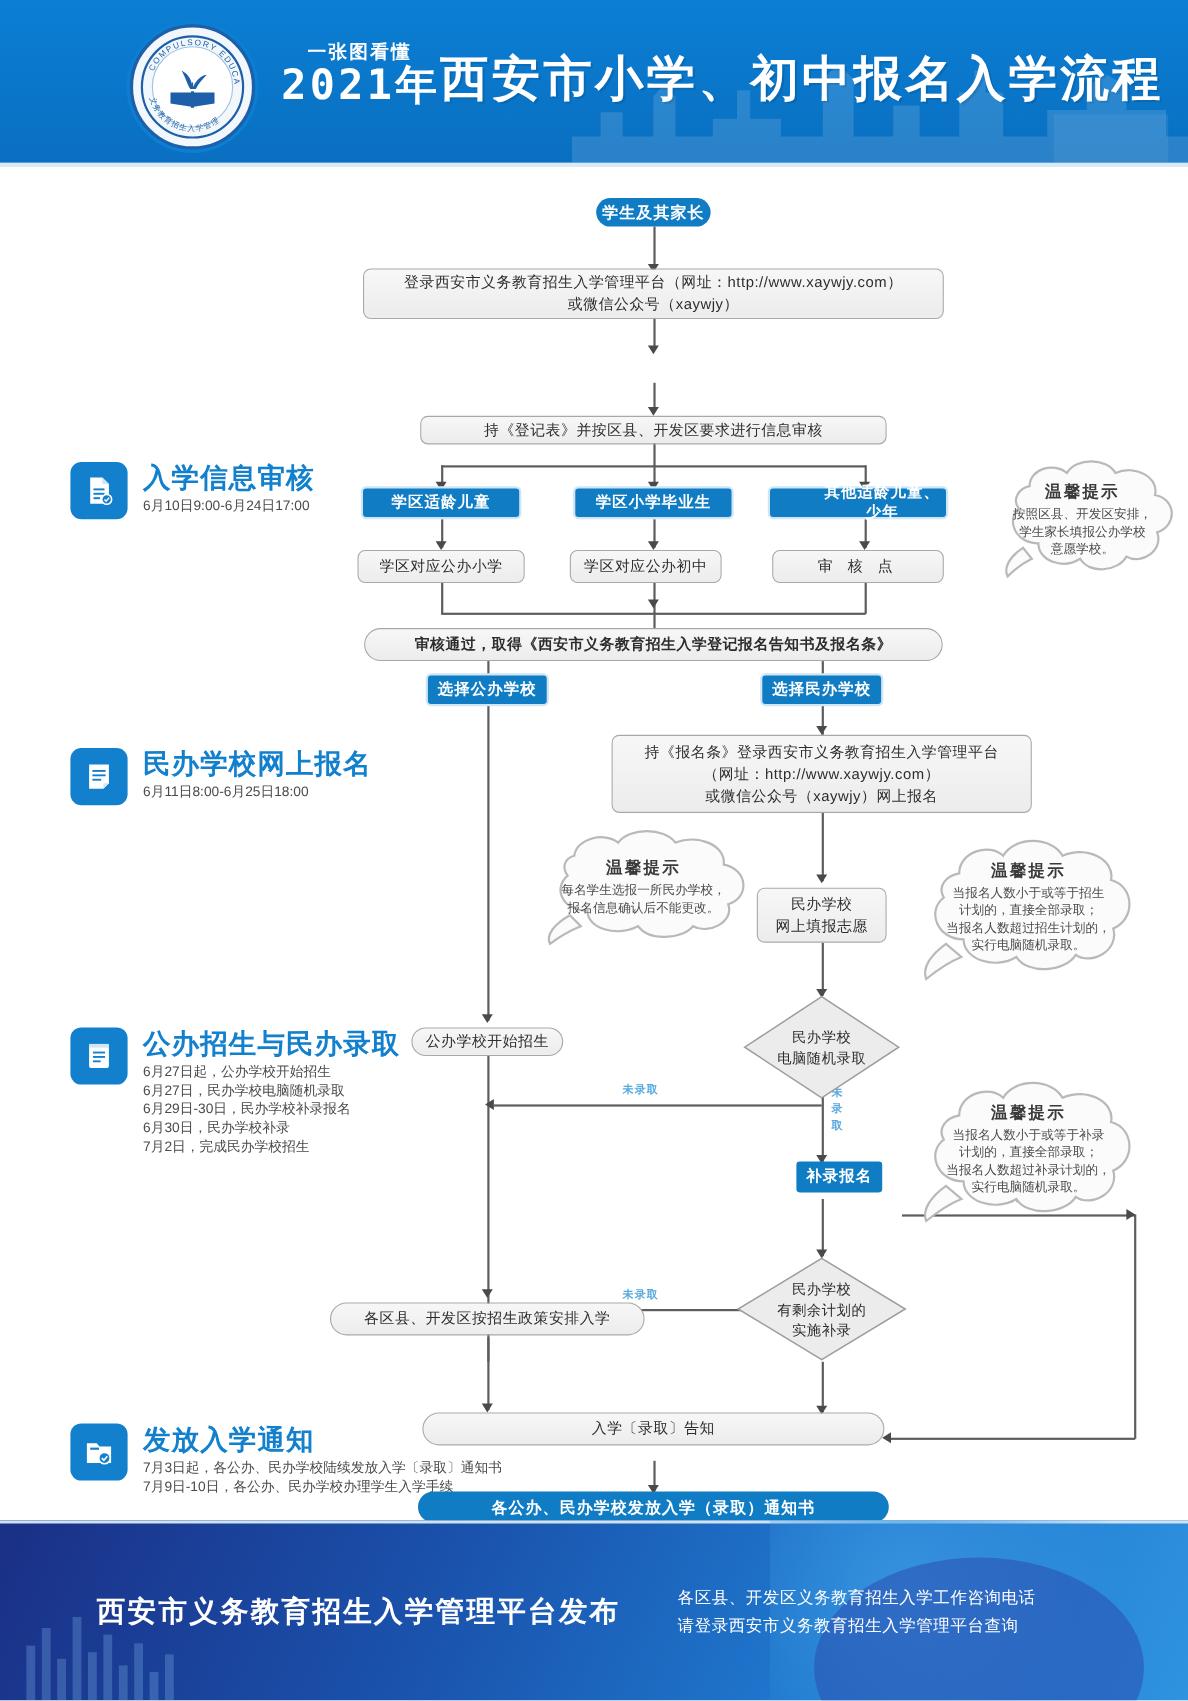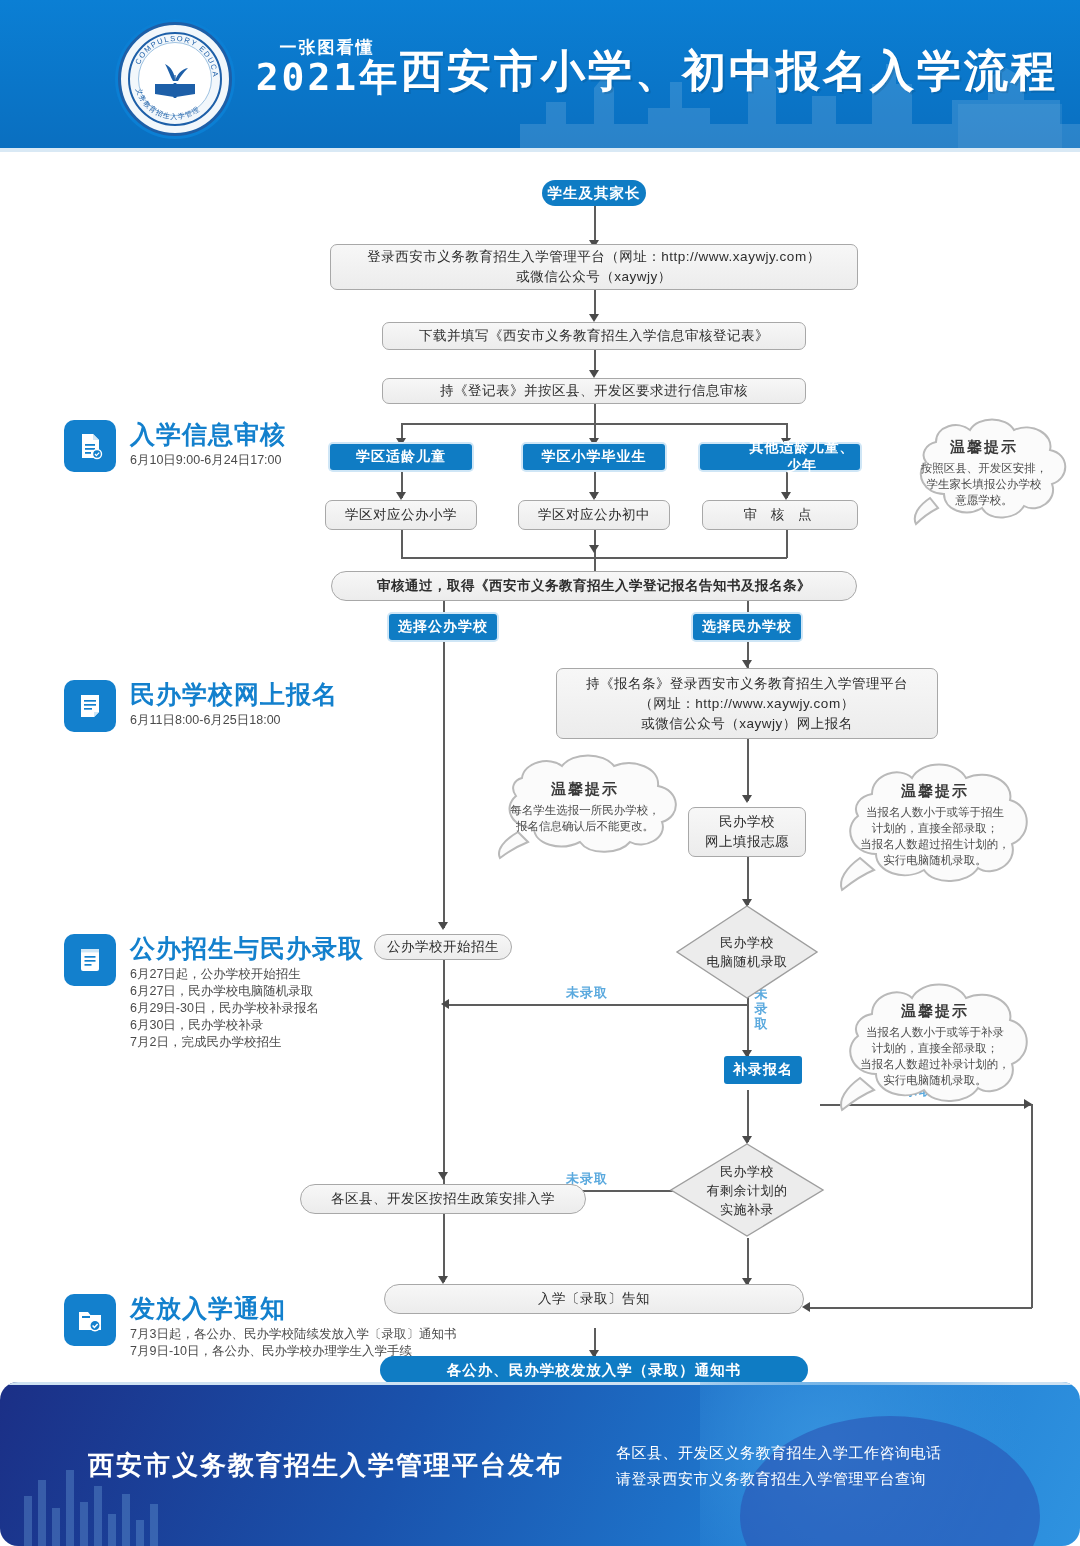--- a/index.html
+++ b/index.html
@@ -110,42 +110,41 @@
   
   .ln{position:absolute;background:#5d5d5d;}
   .lnv{width:1.6px;}
   .lnh{height:1.6px;}
   .arw{position:absolute;width:0;height:0;}
   .arw.down{border-left:5px solid transparent;border-right:5px solid transparent;border-top:8px solid #4a4a4a;}
   .arw.left{border-top:5px solid transparent;border-bottom:5px solid transparent;border-right:8px solid #4a4a4a;}
   .arw.right{border-top:5px solid transparent;border-bottom:5px solid transparent;border-left:8px solid #4a4a4a;}
 
   .elbl{
-    position:absolute;color:#5aa9de;font-size:13px;font-weight:bold;letter-spacing:1px;
+    position:absolute;color:#5aa9de;font-size:10px;font-weight:bold;letter-spacing:1px;
     white-space:nowrap;
   }
   .elbl.vert{white-space:normal;width:15px;line-height:15px;text-align:center;}
 
   
   .cloud{position:absolute;}
   .cloud svg{position:absolute;left:0;top:0;}
   .cloud .ctxt{
     position:absolute;left:0;top:0;width:100%;height:100%;
     display:flex;flex-direction:column;align-items:center;justify-content:center;
     text-align:center;color:#4b4b4b;
   }
   .cloud .ctitle{font-size:15px;font-weight:bold;color:#3a3a3a;letter-spacing:2px;margin-bottom:3px;}
   .cloud .cbody{font-size:11.5px;line-height:16px;color:#4b4b4b;padding:0 14px;}
 
   
   .footer{
     position:absolute;left:0;top:1382px;width:1080px;height:164px;
     background:linear-gradient(115deg,#1b2f86 0%,#1a53ad 38%,#1f79cf 70%,#2f93e0 100%);
     overflow:hidden;
-    border-radius:18px;
   }
   .footer .wave{position:absolute;right:-40px;top:-20px;width:420px;height:210px;
     background:radial-gradient(circle at 30% 40%, rgba(58,150,224,.85) 0%, rgba(33,90,180,0) 62%);}
   .footer .wave2{position:absolute;right:40px;bottom:-70px;width:300px;height:200px;border-radius:50%;
     background:#2a4fb0;opacity:.55;}
   .footer .bars{position:absolute;left:20px;bottom:0;width:280px;height:90px;opacity:.30;}
   .footer .f-main{
     position:absolute;left:88px;top:66px;color:#ffffff;font-size:26px;font-weight:bold;letter-spacing:2px;
     white-space:nowrap;
   }
@@ -352,30 +351,29 @@
     <div class="ln lnv" style="left:594px;top:1176px;height:28px;"></div>
     <div class="arw down" style="left:589px;top:1198px;"></div>
 
     <div class="node n-cap" style="left:542px;top:28px;width:104px;height:26px;">学生及其家长</div>
 
     <div class="node n-gray" style="left:330px;top:92px;width:528px;height:46px;flex-direction:column;">
       <div>登录西安市义务教育招生入学管理平台（网址：http://www.xaywjy.com）</div>
       <div>或微信公众号（xaywjy）</div>
     </div>
 
-    <div class="node n-gray" style="left:382px;top:170px;width:424px;height:28px;">下载并填写《西安市义务教育招生入学信息审核登记表》</div>
 
     <div class="node n-gray" style="left:382px;top:226px;width:424px;height:26px;">持《登记表》并按区县、开发区要求进行信息审核</div>
 
     <div class="node n-blue" style="left:330px;top:292px;width:142px;height:26px;">学区适龄儿童</div>
     <div class="node n-blue" style="left:523px;top:292px;width:142px;height:26px;">学区小学毕业生</div>
     <div class="node n-blue" style="left:700px;top:292px;width:160px;height:26px;padding-left:44px;">其他适龄儿童、少年</div>
 
     <div class="node n-gray" style="left:325px;top:348px;width:152px;height:30px;">学区对应公办小学</div>
-    <div class="node n-gray" style="left:518px;top:348px;width:152px;height:30px;">学区对应公办初中</div>
+    <div class="node n-gray" style="left:518px;top:348px;width:138px;height:30px;">学区对应公办初中</div>
     <div class="node n-gray" style="left:702px;top:348px;width:156px;height:30px;letter-spacing:5px;">审 核 点</div>
 
     <div class="node n-gray pill" style="left:331px;top:419px;width:526px;height:30px;font-weight:bold;">审核通过，取得《西安市义务教育招生入学登记报名告知书及报名条》</div>
 
     <div class="node n-blue" style="left:389px;top:462px;width:108px;height:26px;">选择公办学校</div>
     <div class="node n-blue" style="left:693px;top:462px;width:108px;height:26px;">选择民办学校</div>
 
     <div class="node n-gray" style="left:556px;top:516px;width:382px;height:71px;flex-direction:column;">
       <div>持《报名条》登录西安市义务教育招生入学管理平台</div>
       <div>（网址：http://www.xaywjy.com）</div>

